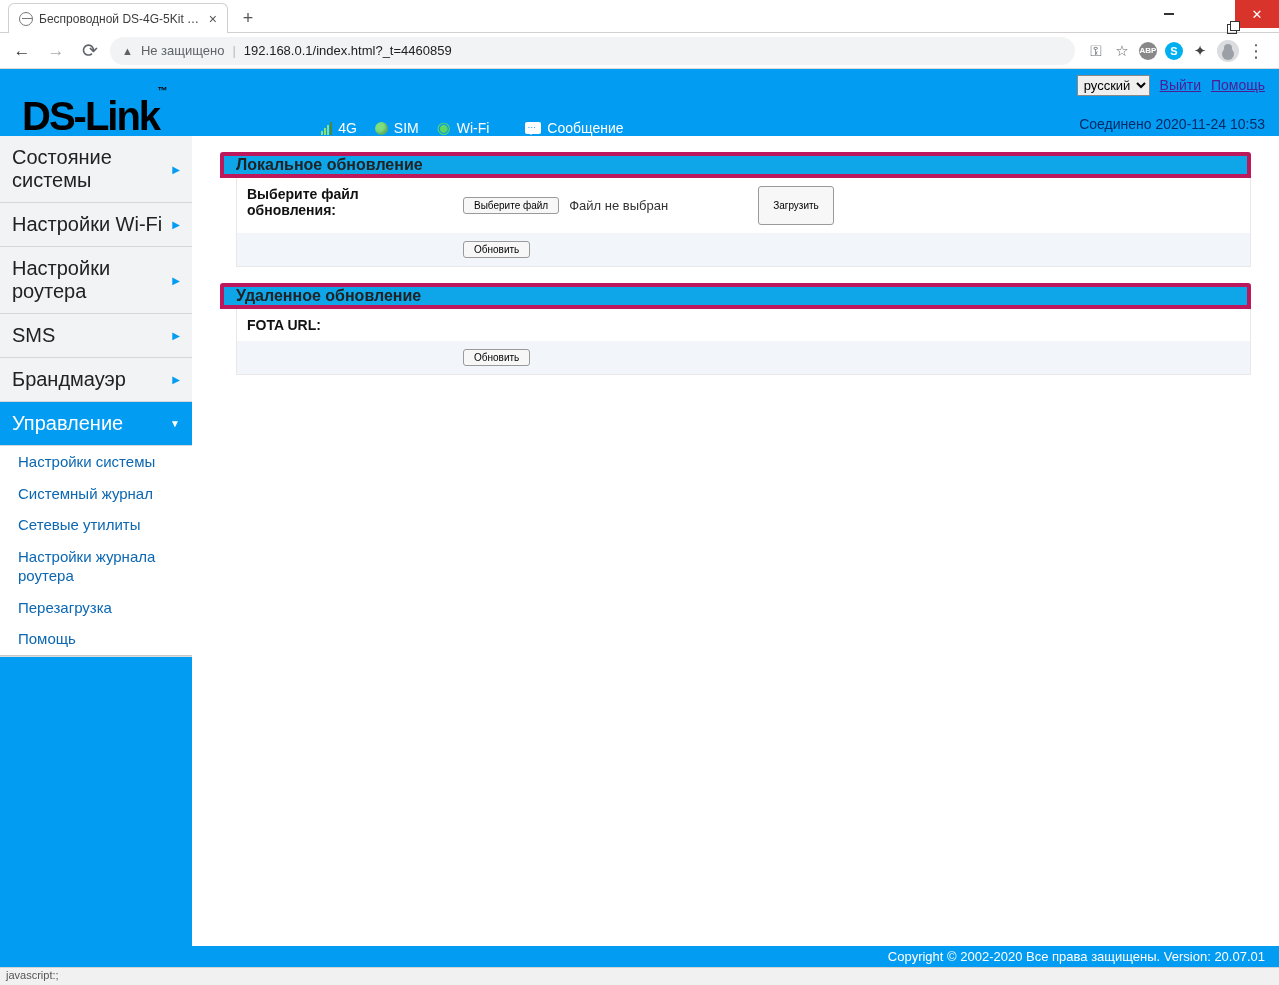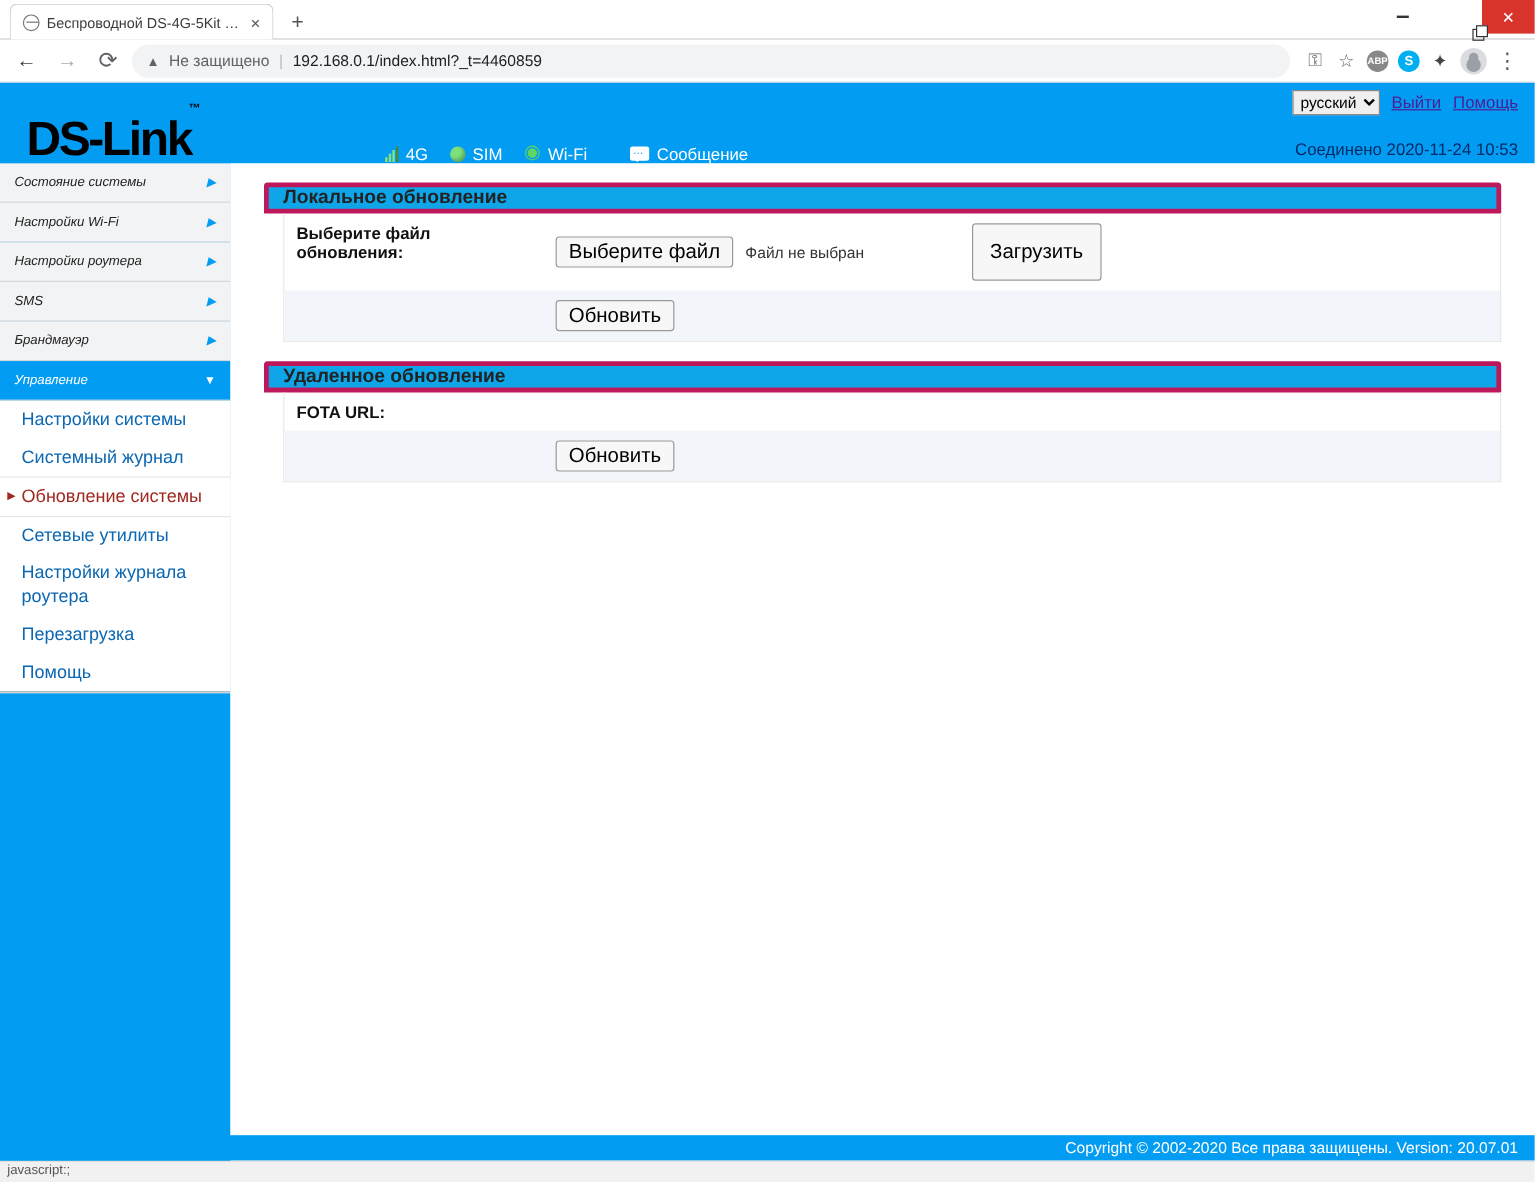--- a/index.html
+++ b/index.html
@@ -70,21 +70,21 @@
 
   .top-right { position: absolute; right: 14px; top: 6px; text-align: right; color: #002b66; font-size: 14px; }
   .top-right select { font-size: 13px; border: 1px solid #888; background:#efefef; padding: 1px 2px; }
   .top-right a { color: #4c1d95; text-decoration: underline; margin-left: 6px; cursor: pointer; }
   .conn-status { position: absolute; right: 14px; bottom: 4px; color: #002b66; font-size: 14px; }
 
   .body-row { display: flex; height: calc(100% - 67px); }
 
   
   .sidebar { width: 192px; background: #039cf3; display: flex; flex-direction: column; }
-  .side-item { background: #f2f3f5; border-bottom: 1px solid #d6d7d9; padding: 10px 12px; font-size: 11px; color: #222; display: flex; align-items: center; justify-content: space-between; cursor: pointer; font-style: italic; }
+  .side-item { background: #f2f3f5; border-bottom: 1px solid #d6d7d9; padding: 10px 12px; font-size: 20px; color: #222; display: flex; align-items: center; justify-content: space-between; cursor: pointer; }
   .side-item.active { background: #039cf3; color: #fff; }
   .side-arrow { font-size: 10px; color: #039cf3; }
   .side-item.active .side-arrow { color: #fff; }
   .side-arrow.down::before { content: "▼"; }
   .side-arrow.right::before { content: "▶"; }
 
   .submenu { background: #fff; }
   .submenu .sub-item { padding: 6px 10px 6px 18px; font-size: 15px; color: #0b67b2; cursor: pointer; line-height: 1.3; }
   .submenu .sub-item.current { color: #a02820; background: #fff; position: relative; border-top:1px solid #e6e6e6; border-bottom:1px solid #e6e6e6;}
   .submenu .sub-item.current::before { content: "▶"; font-size: 9px; color: #a02820; position: absolute; left: 6px; top: 10px; }
@@ -92,21 +92,21 @@
   .sidebar-fill { flex: 1; background: #039cf3; }
 
   
   .main { flex: 1; background: #fff; padding: 16px 28px; overflow: auto; }
   .panel-head { background: #0ea5e9; border: 4px solid #be185d; padding: 0 12px; font-weight: bold; font-size: 16px; color: #222; border-radius: 3px 3px 0 0; }
   .panel-body { border: 1px solid #e8e8e8; border-top: none; padding: 0; margin-bottom: 16px; margin-left: 16px; }
   .form-row { display: flex; align-items: flex-start; padding: 8px 10px; gap: 16px;}
   .form-row.alt { background: #f2f6fb; }
   .form-label { width: 200px; font-weight: bold; font-size: 14px; color: #111; }
   .form-ctrl { flex: 1; display: flex; align-items: center; gap: 10px; }
-  .btn { background: #f7f7f7; border: 1px solid #9a9a9a; border-radius: 3px; padding: 2px 10px; font-size: 17px; cursor: pointer; font-family: inherit; }
+  .btn { background: #f7f7f7; border: 1px solid #9a9a9a; border-radius: 3px; padding: 2px 10px; font-size: 10px; cursor: pointer; font-family: inherit; }
   .file-status { font-size: 13px; color: #333; }
   .btn.small { padding: 13px 14px; text-align: center; }
 
   
   .page-footer { position: absolute; bottom: 0; left: 0; right: 0; background: #039cf3; color: #fff; font-size: 13px; padding: 3px 14px; text-align: right; }
 
   .status-bar { height: 18px; background: #f1f1f1; border-top: 1px solid #d3d3d3; font-size: 11px; color: #555; padding: 1px 6px; }
 </style>
 </head>
 <body>
@@ -219,21 +219,20 @@
           <span class="side-arrow right"></span>
         </div>
         <div class="side-item active">
           <span>Управление</span>
           <span class="side-arrow down"></span>
         </div>
 
         <div class="submenu">
           <div class="sub-item">Настройки системы</div>
           <div class="sub-item">Системный журнал</div>
-          <div class="sub-item current">Обновление системы</div>
           <div class="sub-item">Сетевые утилиты</div>
           <div class="sub-item">Настройки журнала роутера</div>
           <div class="sub-item">Перезагрузка</div>
           <div class="sub-item">Помощь</div>
         </div>
         <div class="submenu-bottom-border"></div>
         <div class="sidebar-fill"></div>
       </div>
 
       <div class="main">

